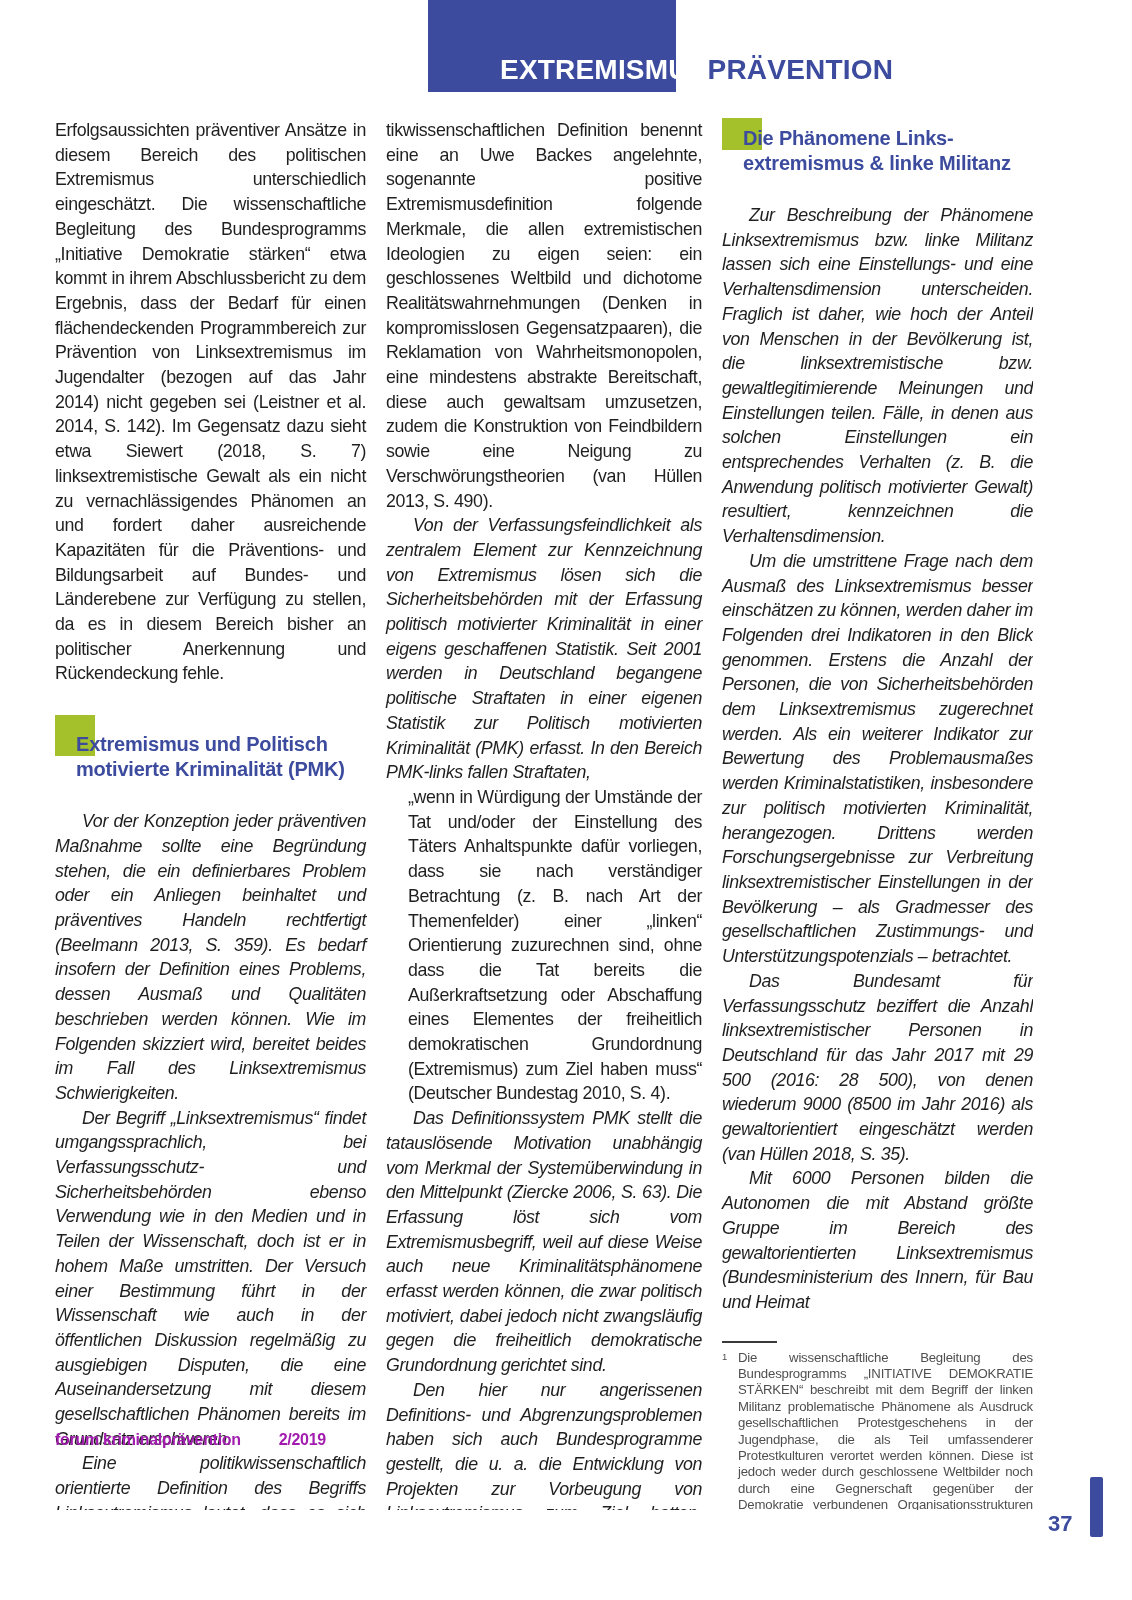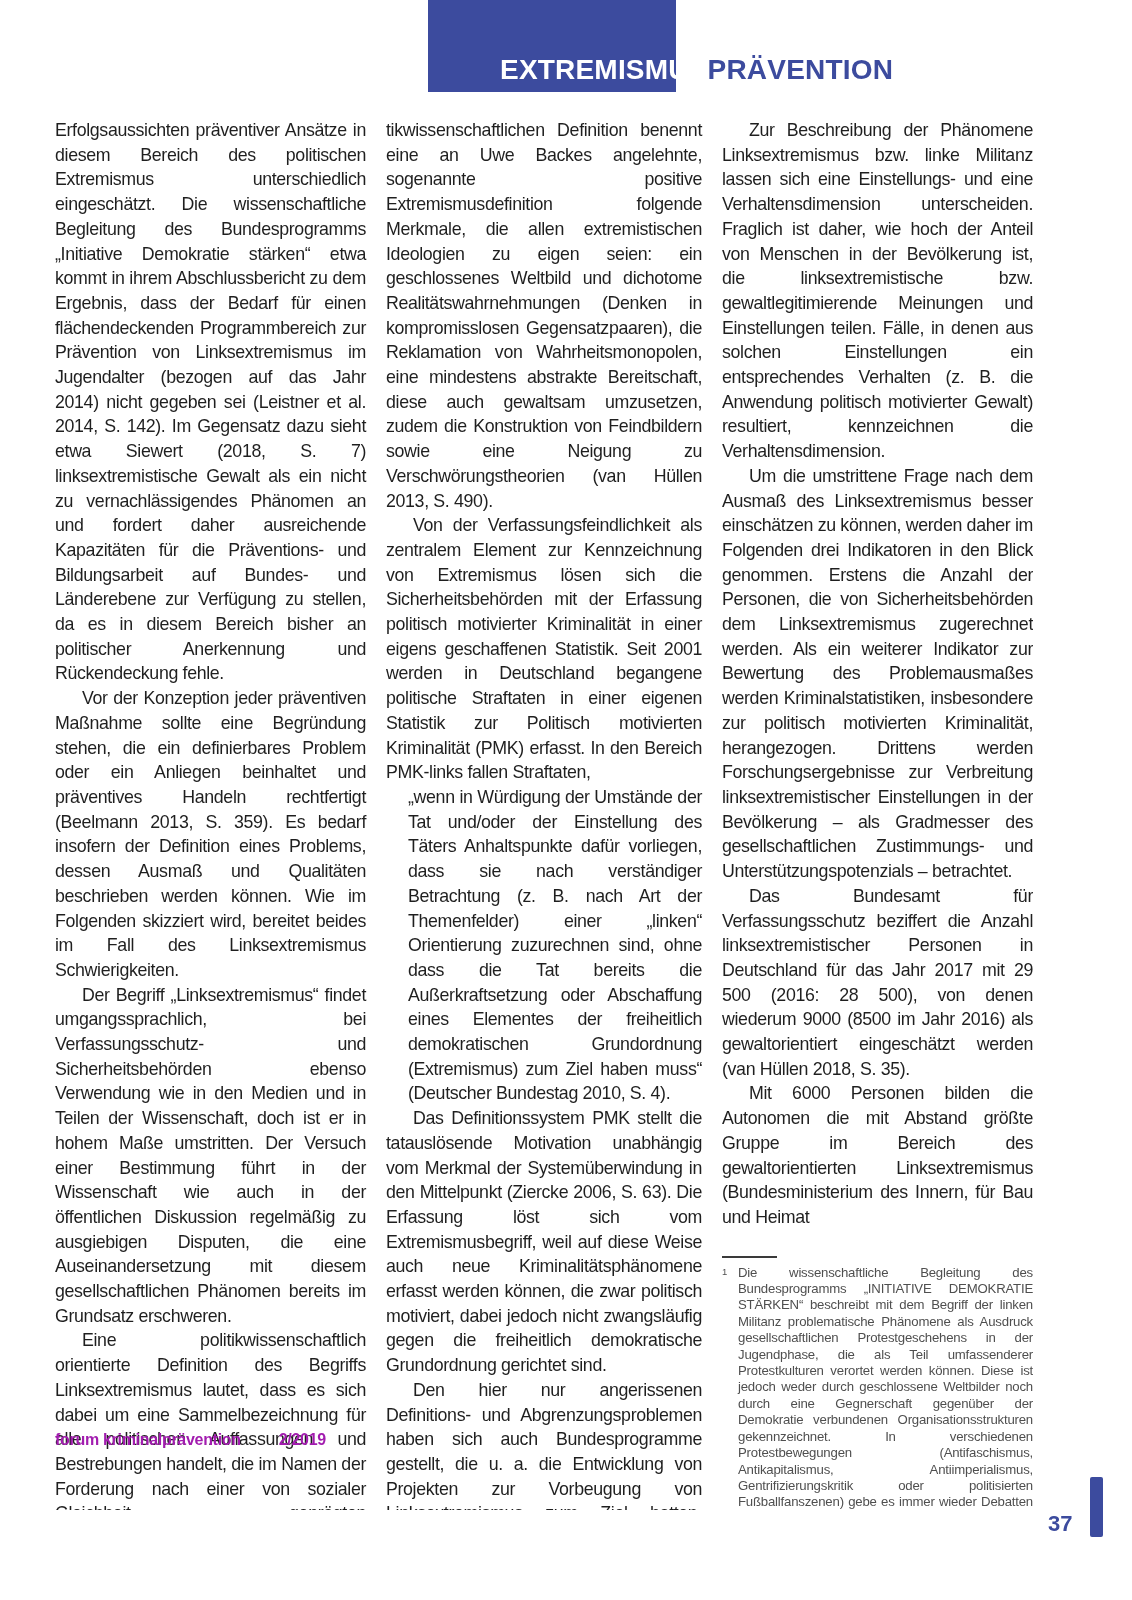--- a/index.html
+++ b/index.html
@@ -30,21 +30,21 @@
     position: absolute; left: 55px; top: 118px; width: 978px; height: 1392px;
     display: grid; grid-template-columns: 311px 316px 311px; column-gap: 20px;
     overflow: hidden;
   }
   .col { position: relative; }
   .col p {
     margin: 0;
     font-size: 17.8px; line-height: 24.7px; letter-spacing: -0.35px;
     text-align: justify; hyphens: auto; -webkit-hyphens: auto;
   }
-  .col p.indent { text-indent: 27px; }
+  .col p.indent { text-indent: 27px; font-style: italic; }
 
   .section { position: relative; margin: 46px 0 27px 0; padding-left: 21px; }
   .section.first { margin-top: 8px; }
   .section .sq {
     position: absolute; left: 0; top: -17px; width: 40px; height: 41px;
     background: #a4c02a; z-index: 0;
   }
   .section h2 {
     position: relative; z-index: 1; margin: 0;
     color: #3c4b9e; font-size: 20px; line-height: 25px;
@@ -93,38 +93,46 @@
 <div class="header-box"></div>
 <div class="page-title">
   <span class="t-white">EXTREMISMUS</span><span class="t-blue">PRÄVENTION</span>
 </div>
 
 <div class="content">
 
   <div class="col">
     <p>Erfolgsaussichten präventiver Ansätze in diesem Bereich des politischen Extremismus unterschiedlich eingeschätzt. Die wissenschaftliche Begleitung des Bundesprogramms „Initiative Demokratie stärken“ etwa kommt in ihrem Abschlussbericht zu dem Ergebnis, dass der Bedarf für einen flächendeckenden Programmbereich zur Prävention von Linksextremismus im Jugendalter (bezogen auf das Jahr 2014) nicht gegeben sei (Leistner et al. 2014, S. 142). Im Gegensatz dazu sieht etwa Siewert (2018, S. 7) linksextremistische Gewalt als ein nicht zu vernachlässigendes Phänomen an und fordert daher ausreichende Kapazitäten für die Präventions- und Bildungsarbeit auf Bundes- und Länderebene zur Verfügung zu stellen, da es in diesem Bereich bisher an politischer Anerkennung und Rückendeckung fehle.</p>
 
+    <div class="section">
+      <span class="sq"></span>
+      <h2><span>Extremismus und Politisch</span><br><span>motivierte Kriminalität (PMK)</span></h2>
+    </div>
 
     <p class="indent">Vor der Konzeption jeder präventiven Maßnahme sollte eine Begründung stehen, die ein definierbares Problem oder ein Anliegen beinhaltet und präventives Handeln rechtfertigt (Beelmann 2013, S. 359). Es bedarf insofern der Definition eines Problems, dessen Ausmaß und Qualitäten beschrieben werden können. Wie im Folgenden skizziert wird, bereitet beides im Fall des Linksextremismus Schwierigkeiten.</p>
     <p class="indent">Der Begriff „Linksextremismus“ findet umgangssprachlich, bei Verfassungsschutz- und Sicherheitsbehörden ebenso Verwendung wie in den Medien und in Teilen der Wissenschaft, doch ist er in hohem Maße umstritten. Der Versuch einer Bestimmung führt in der Wissenschaft wie auch in der öffentlichen Diskussion regelmäßig zu ausgiebigen Disputen, die eine Auseinandersetzung mit diesem gesellschaftlichen Phänomen bereits im Grundsatz erschweren.</p>
     <p class="indent">Eine politikwissenschaftlich orientierte Definition des Begriffs Linksextremismus lautet, dass es sich dabei um eine Sammelbezeichnung für alle politischen Auffassungen und Bestrebungen handelt, die im Namen der Forderung nach einer von sozialer Gleichheit geprägten Gesellschaftsordnung die Normen und Regeln eines modernen demokratischen Verfassungsstaates ablehnen (Pfahl-Traughber 2014a S. 23).</p>
 
   </div>
 
   <div class="col">
     <p>tikwissenschaftlichen Definition benennt eine an Uwe Backes angelehnte, sogenannte positive Extremismusdefinition folgende Merkmale, die allen extremistischen Ideologien zu eigen seien: ein geschlossenes Weltbild und dichotome Realitätswahrnehmungen (Denken in kompromisslosen Gegensatzpaaren), die Reklamation von Wahrheitsmonopolen, eine mindestens abstrakte Bereitschaft, diese auch gewaltsam umzusetzen, zudem die Konstruktion von Feindbildern sowie eine Neigung zu Verschwörungstheorien (van Hüllen 2013, S. 490).</p>
     <p class="indent">Von der Verfassungsfeindlichkeit als zentralem Element zur Kennzeichnung von Extremismus lösen sich die Sicherheitsbehörden mit der Erfassung politisch motivierter Kriminalität in einer eigens geschaffenen Statistik. Seit 2001 werden in Deutschland begangene politische Straftaten in einer eigenen Statistik zur Politisch motivierten Kriminalität (PMK) erfasst. In den Bereich PMK-links fallen Straftaten,</p>
     <p class="quote">
       <span class="q-italic">„wenn in Würdigung der Umstände der Tat und/oder der Einstellung des Täters Anhaltspunkte dafür vorliegen, dass sie nach verständiger Betrachtung (z. B. nach Art der Themenfelder) einer „linken“ Orientierung zuzurechnen sind, ohne dass die Tat bereits die Außerkraftsetzung oder Abschaffung eines Elementes der freiheitlich demokratischen Grundordnung (Extremismus) zum Ziel haben muss“</span><span> (Deutscher Bundestag 2010, S. 4).</span>
     </p>
     <p class="indent">Das Definitionssystem PMK stellt die tatauslösende Motivation unabhängig vom Merkmal der Systemüberwindung in den Mittelpunkt (Ziercke 2006, S. 63). Die Erfassung löst sich vom Extremismusbegriff, weil auf diese Weise auch neue Kriminalitätsphänomene erfasst werden können, die zwar politisch motiviert, dabei jedoch nicht zwangsläufig gegen die freiheitlich demokratische Grundordnung gerichtet sind.</p>
     <p class="indent">Den hier nur angerissenen Definitions- und Abgrenzungsproblemen haben sich auch Bundesprogramme gestellt, die u. a. die Entwicklung von Projekten zur Vorbeugung von Linksextremismus zum Ziel hatten. Aufgrund praktischer Schwierigkeiten vieler Projektbeteiligter, ihre Zielgruppen im Themenbereich Linksextremismus hinreichend genau bestimmen zu können, wurde dieser Förderbereich im aktuellen Bundesprogramm zur Extremismusprävention „Demokratie leben!“ mit „linke Militanz“¹ betitelt.</p>
   </div>
 
   <div class="col">
+    <div class="section first">
+      <span class="sq"></span>
+      <h2><span>Die Phänomene Links-</span><br><span>extremismus &amp; linke Militanz</span></h2>
+    </div>
 
     <p class="indent">Zur Beschreibung der Phänomene Linksextremismus bzw. linke Militanz lassen sich eine Einstellungs- und eine Verhaltensdimension unterscheiden. Fraglich ist daher, wie hoch der Anteil von Menschen in der Bevölkerung ist, die linksextremistische bzw. gewaltlegitimierende Meinungen und Einstellungen teilen. Fälle, in denen aus solchen Einstellungen ein entsprechendes Verhalten (z. B. die Anwendung politisch motivierter Gewalt) resultiert, kennzeichnen die Verhaltensdimension.</p>
     <p class="indent">Um die umstrittene Frage nach dem Ausmaß des Linksextremismus besser einschätzen zu können, werden daher im Folgenden drei Indikatoren in den Blick genommen. Erstens die Anzahl der Personen, die von Sicherheitsbehörden dem Linksextremismus zugerechnet werden. Als ein weiterer Indikator zur Bewertung des Problemausmaßes werden Kriminalstatistiken, insbesondere zur politisch motivierten Kriminalität, herangezogen. Drittens werden Forschungsergebnisse zur Verbreitung linksextremistischer Einstellungen in der Bevölkerung – als Gradmesser des gesellschaftlichen Zustimmungs- und Unterstützungspotenzials – betrachtet.</p>
 
 
     <p class="indent">Das Bundesamt für Verfassungsschutz beziffert die Anzahl linksextremistischer Personen in Deutschland für das Jahr 2017 mit 29 500 (2016: 28 500), von denen wiederum 9000 (8500 im Jahr 2016) als gewaltorientiert eingeschätzt werden (van Hüllen 2018, S. 35).</p>
     <p class="indent">Mit 6000 Personen bilden die Autonomen die mit Abstand größte Gruppe im Bereich des gewaltorientierten Linksextremismus (Bundesministerium des Innern, für Bau und Heimat</p>
 
     <div class="footnote">
       <hr class="fn-rule">

